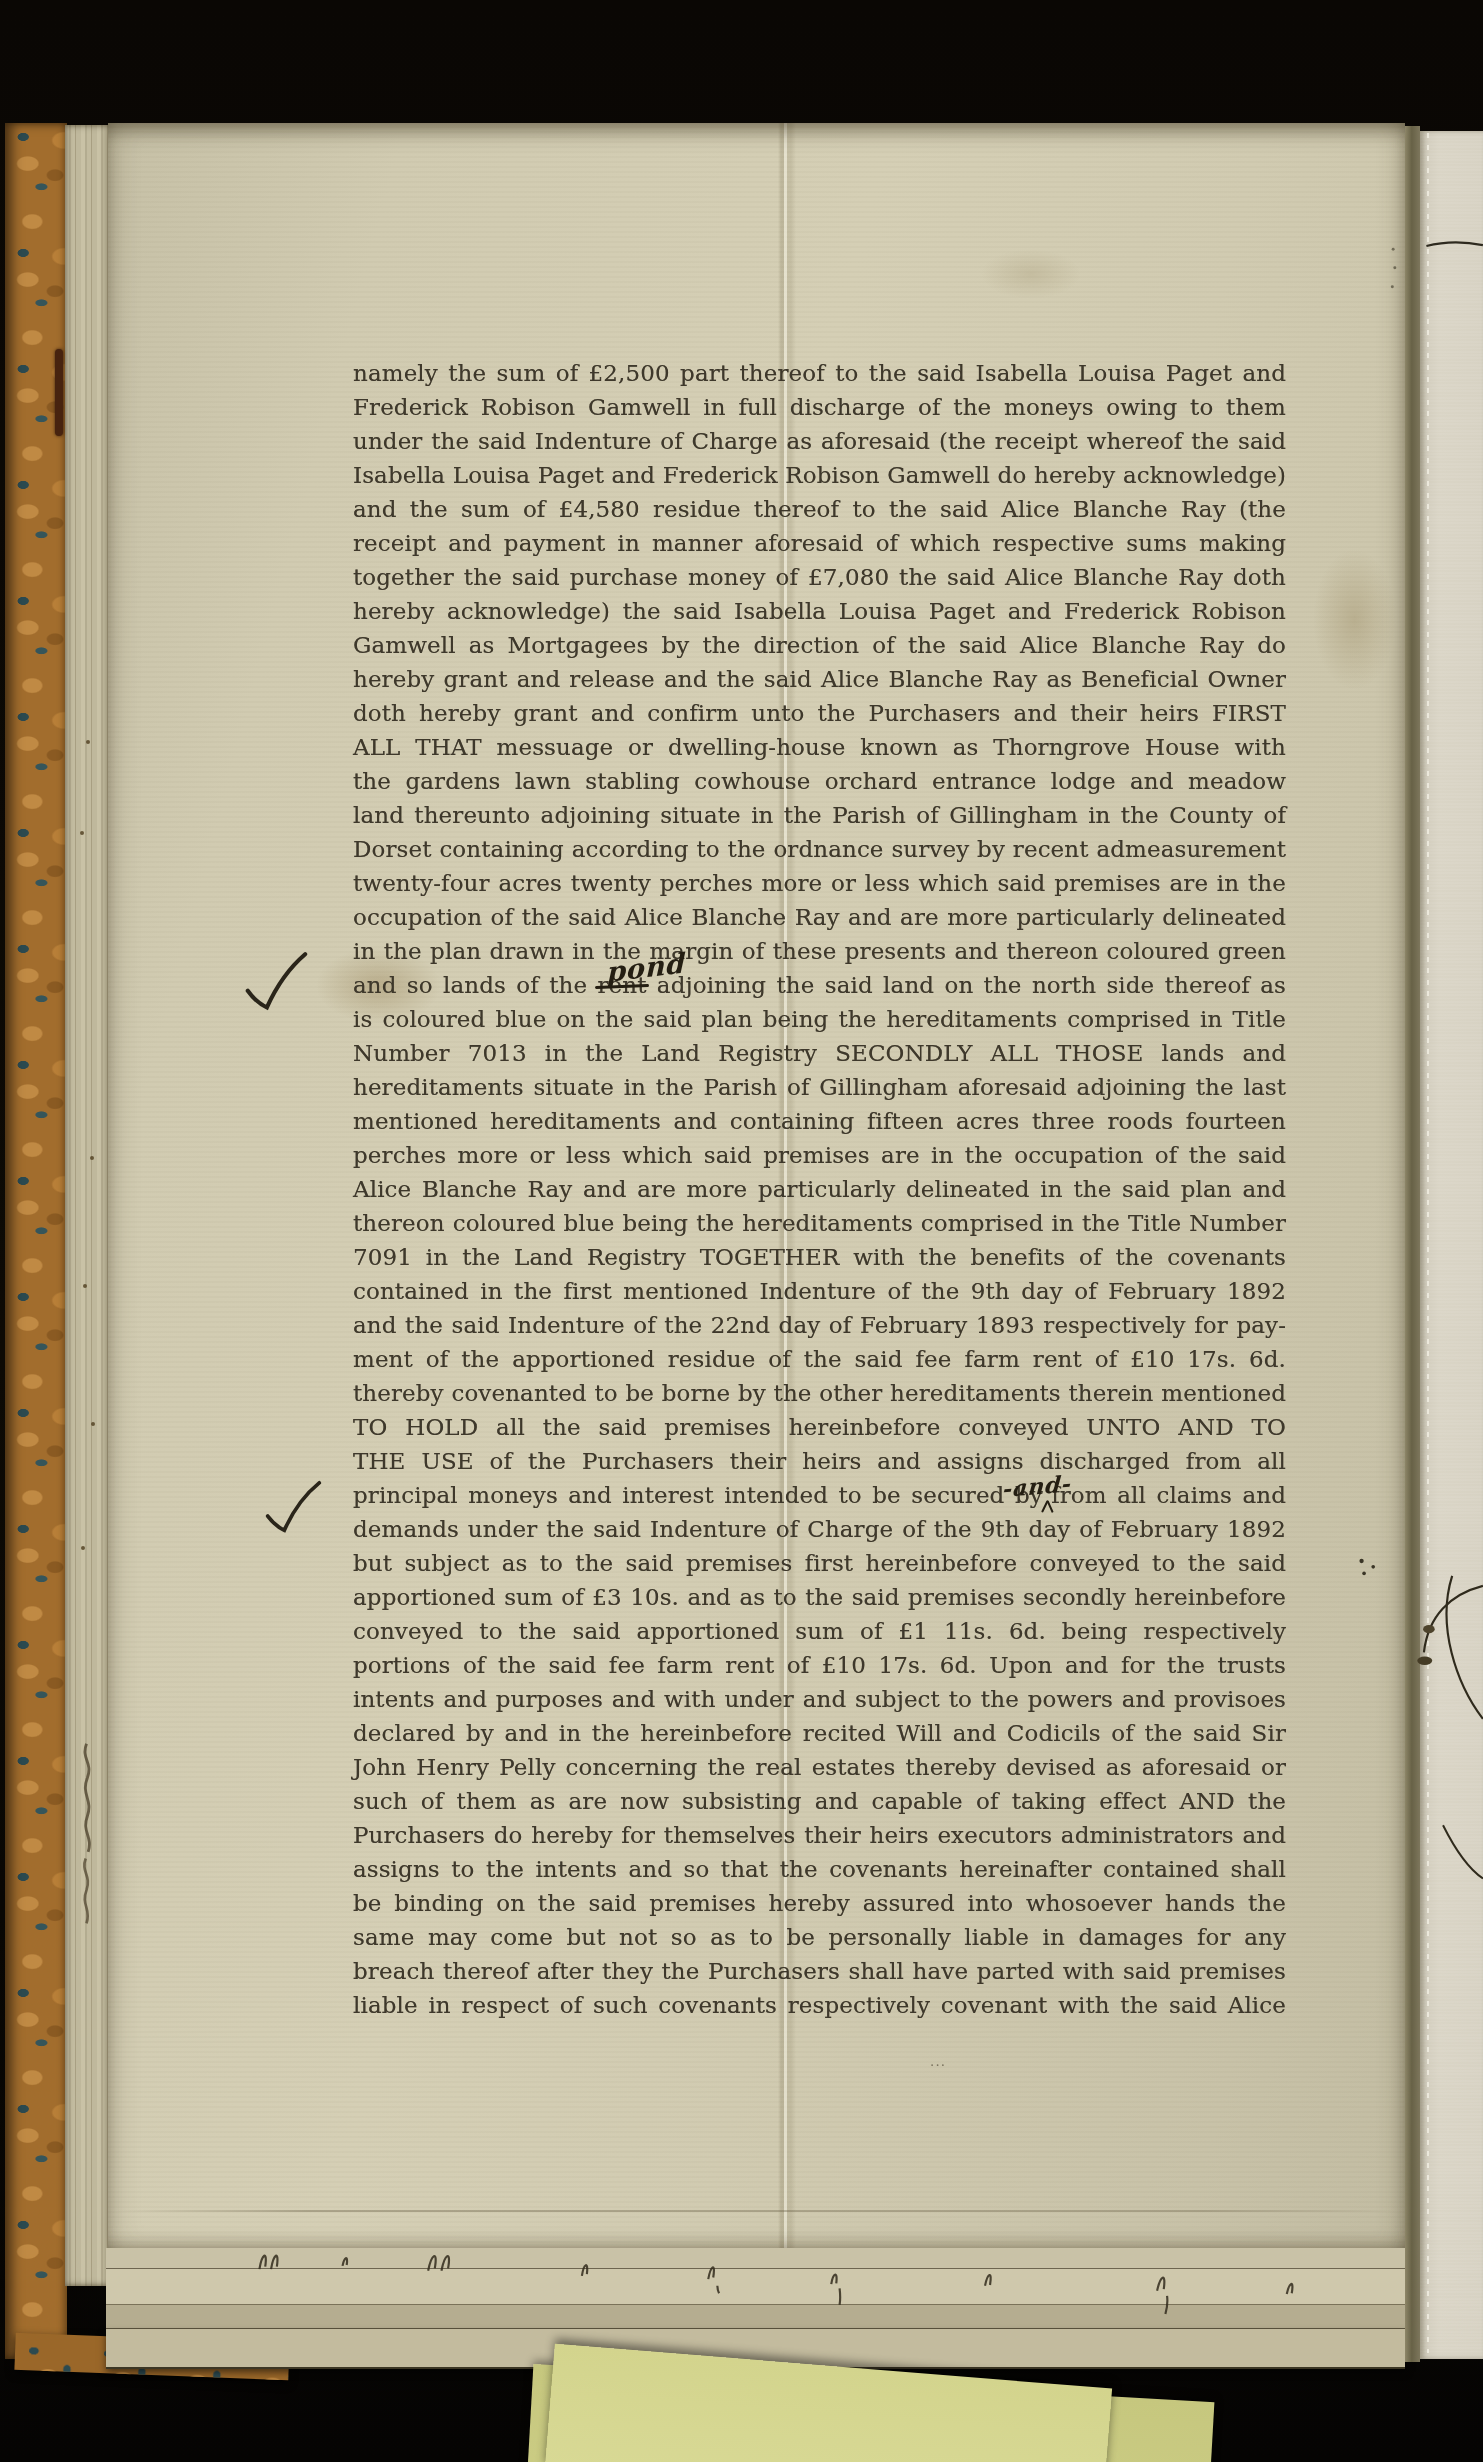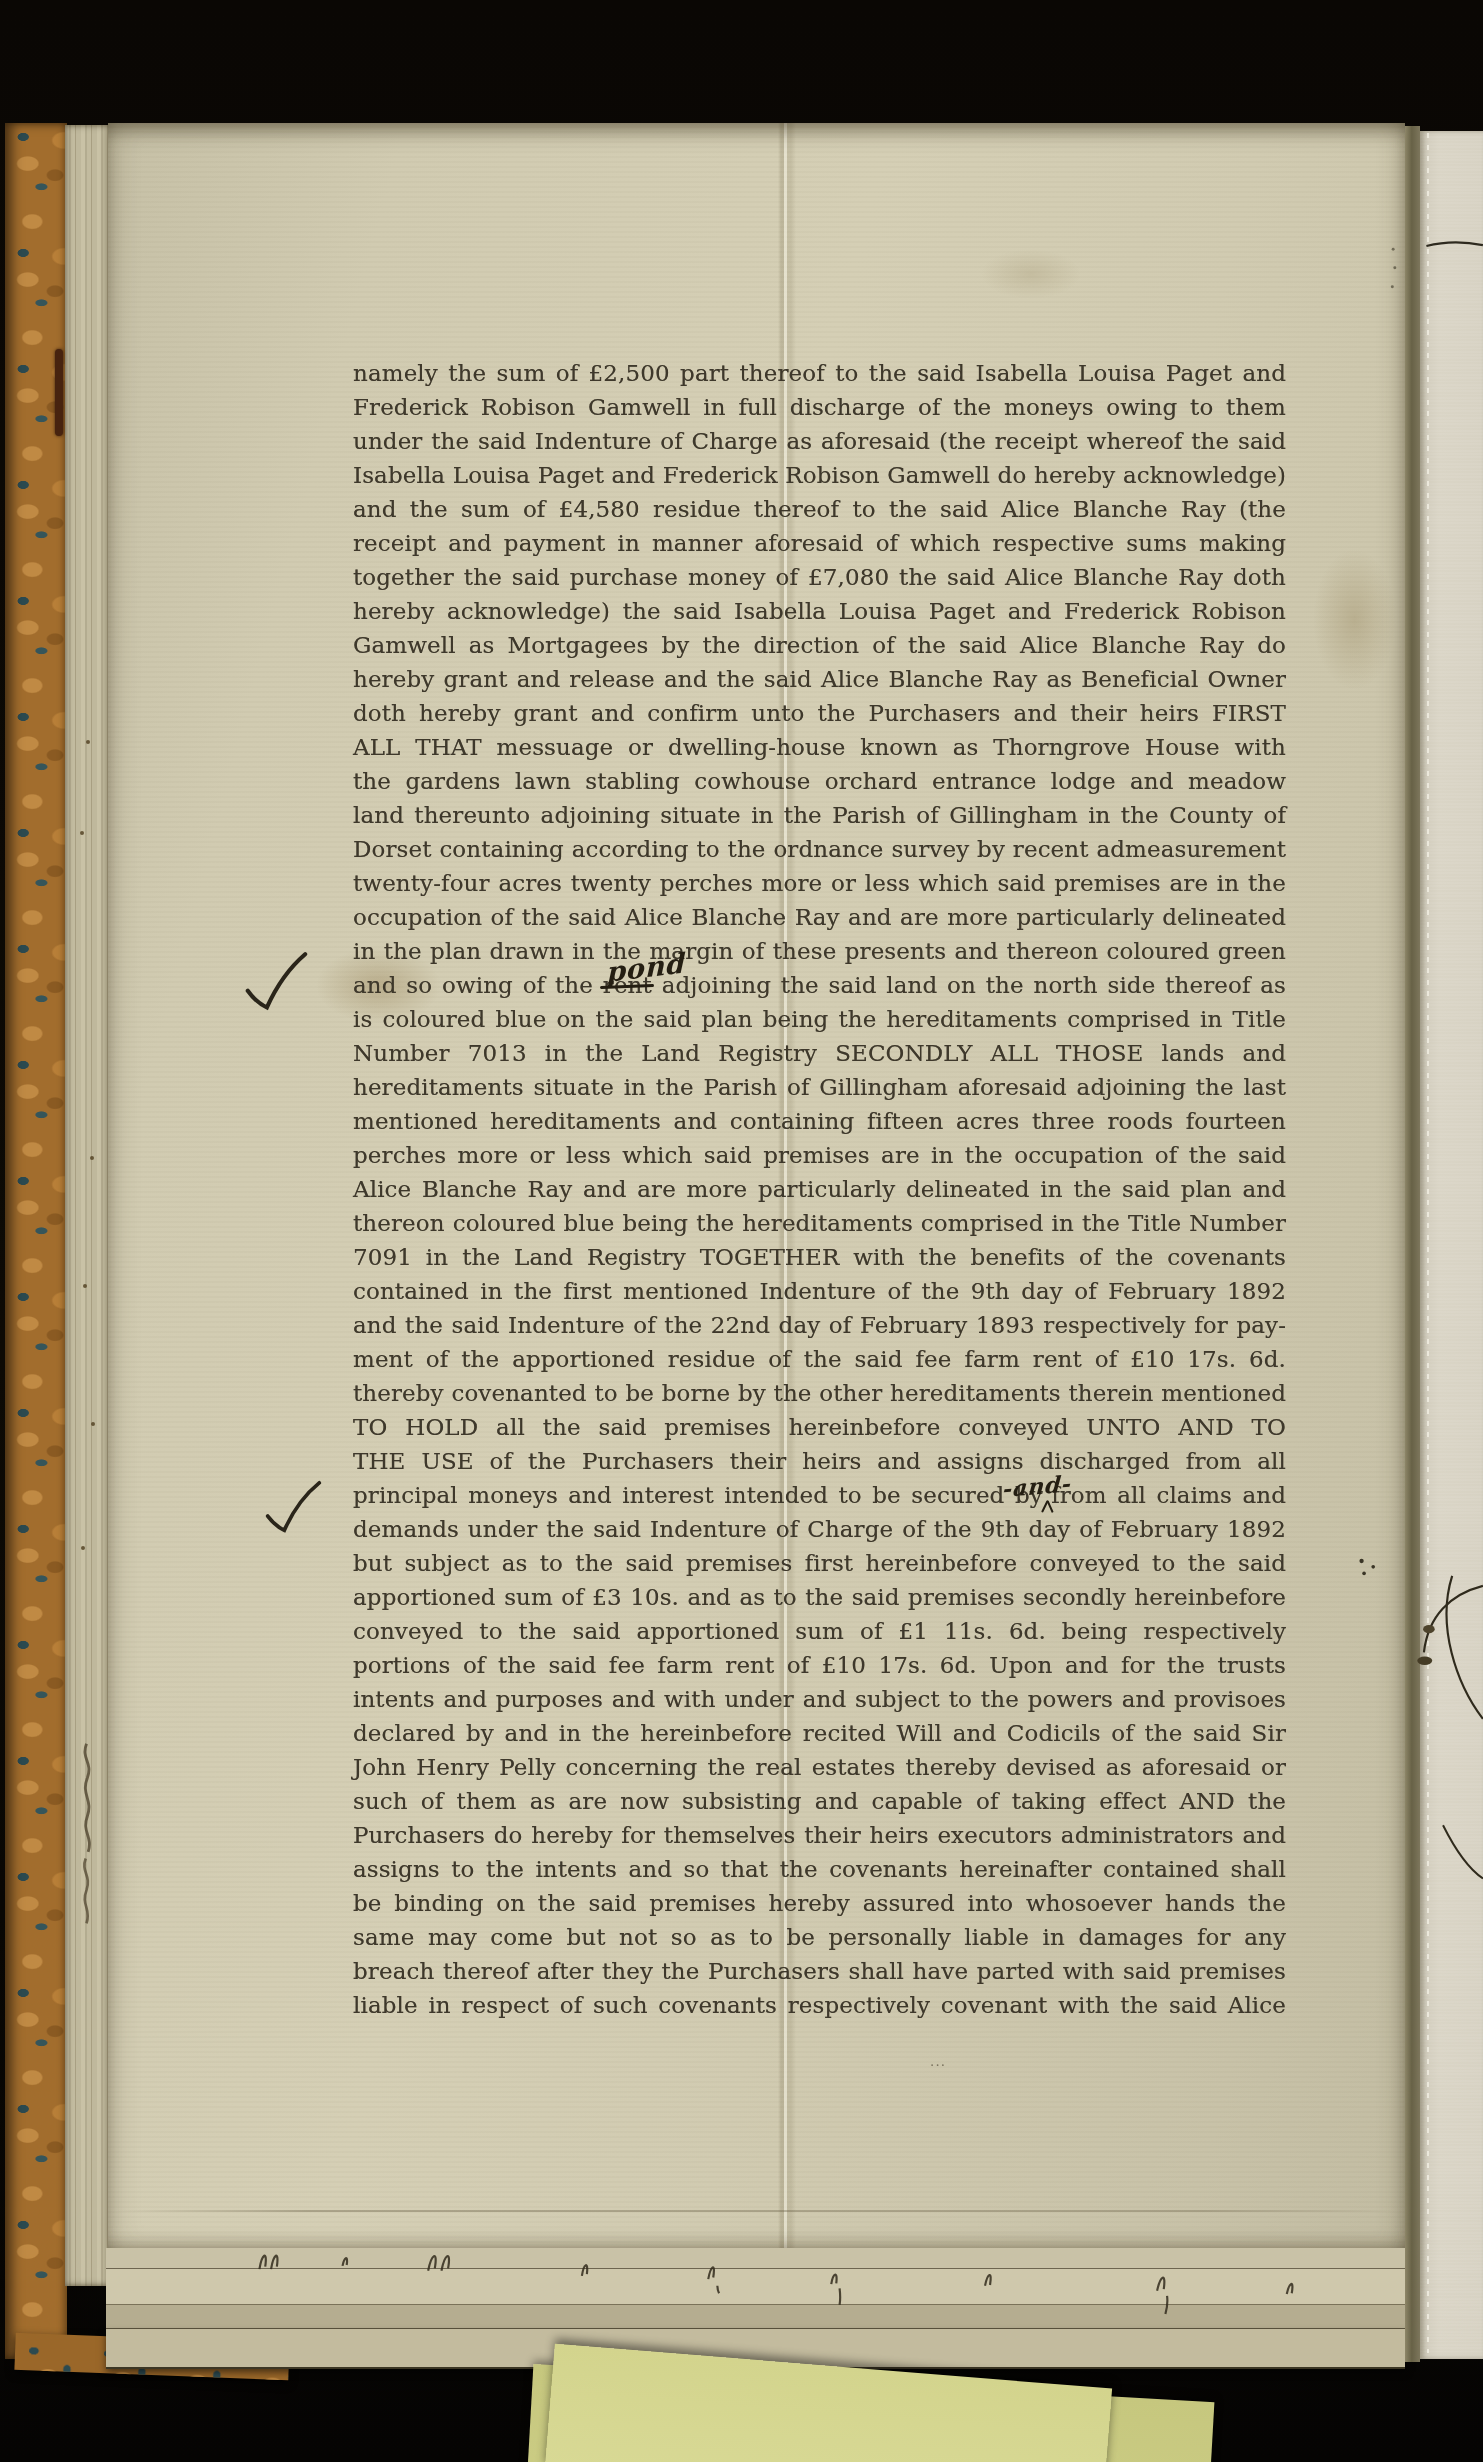--- a/index.html
+++ b/index.html
@@ -126,21 +126,21 @@
   <div class="page-right"></div>
   <div class="stitch-line"></div>
 
   <div class="note back"></div>
   <div class="note front"></div>
 
   <div class="text-block">
     <div class="lines-group">
       
     <div class="line">namely the sum of £2,500 part thereof to the said Isabella Louisa Paget and</div><div class="line">Frederick Robison Gamwell in full discharge of the moneys owing to them</div><div class="line">under the said Indenture of Charge as aforesaid (the receipt whereof the said</div><div class="line">Isabella Louisa Paget and Frederick Robison Gamwell do hereby acknowledge)</div><div class="line">and the sum of £4,580 residue thereof to the said Alice Blanche Ray (the</div><div class="line">receipt and payment in manner aforesaid of which respective sums making</div><div class="line">together the said purchase money of £7,080 the said Alice Blanche Ray doth</div><div class="line">hereby acknowledge) the said Isabella Louisa Paget and Frederick Robison</div><div class="line">Gamwell as Mortgagees by the direction of the said Alice Blanche Ray do</div><div class="line">hereby grant and release and the said Alice Blanche Ray as Beneficial Owner</div><div class="line">doth hereby grant and confirm unto the Purchasers and their heirs FIRST</div><div class="line">ALL THAT messuage or dwelling-house known as Thorngrove House with</div><div class="line">the gardens lawn stabling cowhouse orchard entrance lodge and meadow</div><div class="line">land thereunto adjoining situate in the Parish of Gillingham in the County of</div><div class="line">Dorset containing according to the ordnance survey by recent admeasurement</div><div class="line">twenty-four acres twenty perches more or less which said premises are in the</div><div class="line">occupation of the said Alice Blanche Ray and are more particularly delineated</div><div class="line">in the plan drawn in the margin of these presents and thereon coloured green</div></div>
-    <div class="line"><span>and so owing of the </span><span class="struck">rent</span><span> adjoining the said land on the north side thereof as</span></div>
+    <div class="line"><span>and so lands of the </span><span class="struck">rent</span><span> adjoining the said land on the north side thereof as</span></div>
     <div class="lines-group">
       
     <div class="line">is coloured blue on the said plan being the hereditaments comprised in Title</div><div class="line">Number 7013 in the Land Registry SECONDLY ALL THOSE lands and</div><div class="line">hereditaments situate in the Parish of Gillingham aforesaid adjoining the last</div><div class="line">mentioned hereditaments and containing fifteen acres three roods fourteen</div><div class="line">perches more or less which said premises are in the occupation of the said</div><div class="line">Alice Blanche Ray and are more particularly delineated in the said plan and</div><div class="line">thereon coloured blue being the hereditaments comprised in the Title Number</div><div class="line">7091 in the Land Registry TOGETHER with the benefits of the covenants</div><div class="line">contained in the first mentioned Indenture of the 9th day of February 1892</div><div class="line">and the said Indenture of the 22nd day of February 1893 respectively for pay-</div><div class="line">ment of the apportioned residue of the said fee farm rent of £10 17s. 6d.</div><div class="line">thereby covenanted to be borne by the other hereditaments therein mentioned</div><div class="line">TO HOLD all the said premises hereinbefore conveyed UNTO AND TO</div><div class="line">THE USE of the Purchasers their heirs and assigns discharged from all</div></div>
     <div class="line"><span>principal moneys and interest intended to be secured by</span><span class="ins-caret"></span><span>from all claims and</span></div>
     <div class="lines-group">
       
     <div class="line">demands under the said Indenture of Charge of the 9th day of February 1892</div><div class="line">but subject as to the said premises first hereinbefore conveyed to the said</div><div class="line">apportioned sum of £3 10s. and as to the said premises secondly hereinbefore</div><div class="line">conveyed to the said apportioned sum of £1 11s. 6d. being respectively</div><div class="line">portions of the said fee farm rent of £10 17s. 6d. Upon and for the trusts</div><div class="line">intents and purposes and with under and subject to the powers and provisoes</div><div class="line">declared by and in the hereinbefore recited Will and Codicils of the said Sir</div><div class="line">John Henry Pelly concerning the real estates thereby devised as aforesaid or</div><div class="line">such of them as are now subsisting and capable of taking effect AND the</div><div class="line">Purchasers do hereby for themselves their heirs executors administrators and</div><div class="line">assigns to the intents and so that the covenants hereinafter contained shall</div><div class="line">be binding on the said premises hereby assured into whosoever hands the</div><div class="line">same may come but not so as to be personally liable in damages for any</div><div class="line">breach thereof after they the Purchasers shall have parted with said premises</div><div class="line">liable in respect of such covenants respectively covenant with the said Alice</div></div>
     <div class="hand pond">pond</div>
     <div class="hand and-note">-and-</div>
     <div class="dots-mark">...</div>

